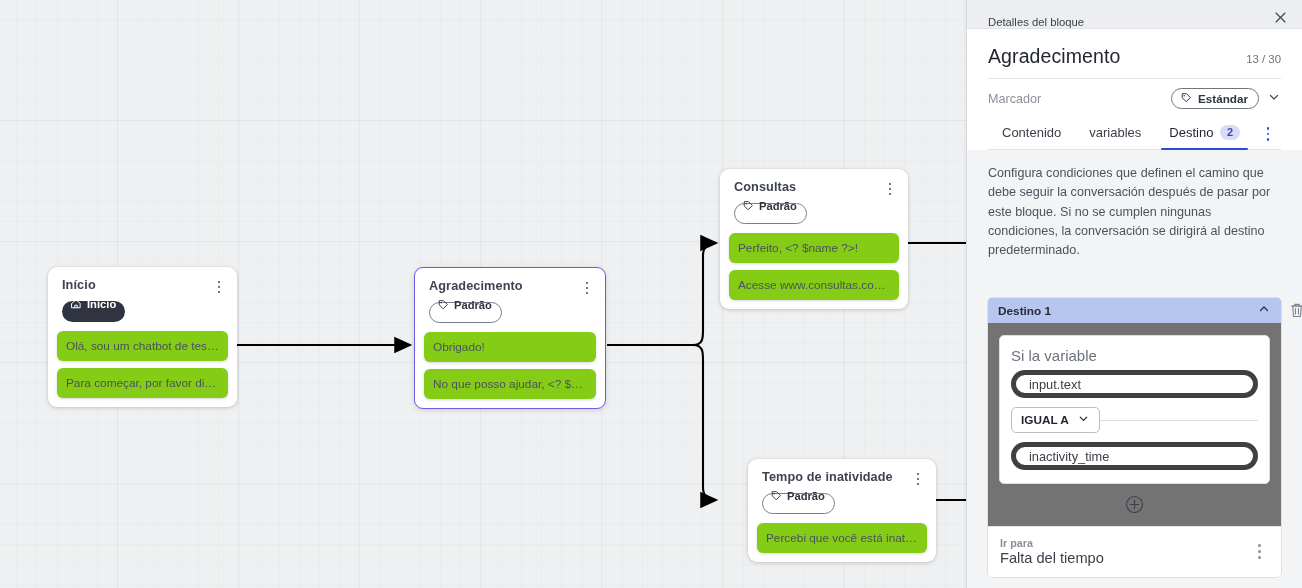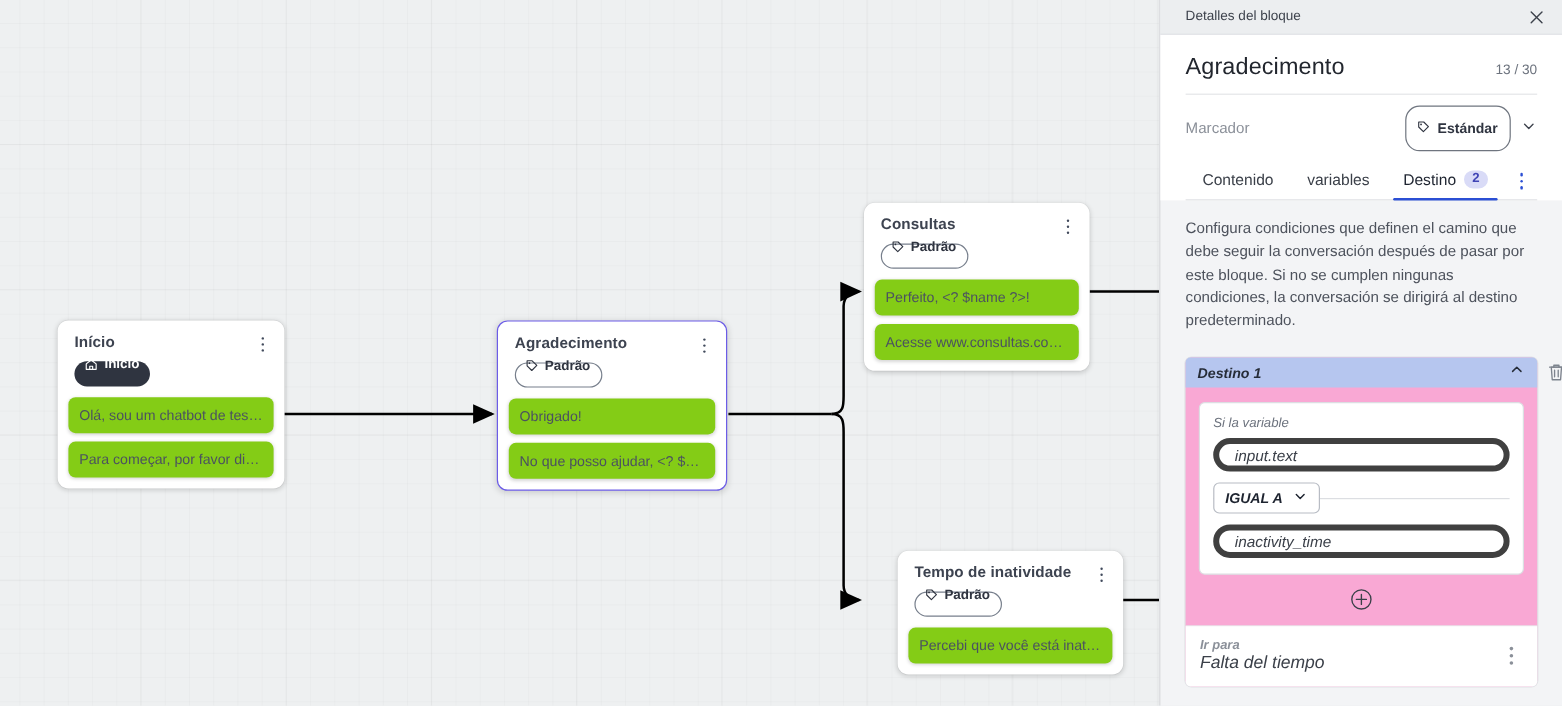--- a/index.html
+++ b/index.html
@@ -86,21 +86,21 @@
     border-left: 1px solid #d7d9dd;
     display: flex; flex-direction: column;
   }
   #top-indicator {
     position: absolute; left: 146px; top: 0; width: 94px; height: 3px;
     background: #2b4fd4;
   }
   .panel-topbar {
     height: 29px; background: #eceef0;
     border-bottom: 1px solid #e1e3e6;
-    display: flex; align-items: center; justify-content: space-between;
+    display: flex; align-items: flex-end; justify-content: space-between;
     padding: 0 11px 0 21px; position: relative; gap: 32px;
   }
   .panel-topbar-title { font-size: 11.3px; color: #3d424c; }
   .close-x { width: 22px; height: 22px; display:flex; align-items:center; justify-content:center; cursor:pointer; }
 
   .panel-inner { padding: 0 21px; background: #ffffff; }
   .title-row {
     display: flex; align-items: baseline; justify-content: space-between;
     padding: 16px 0 10px 0;
     border-bottom: 1px solid #e4e5e8;
@@ -110,21 +110,21 @@
 
   .marker-row {
     display: flex; align-items: center; justify-content: space-between;
     padding: 9px 0 10px 0;
   }
   .marker-label { font-size: 12.6px; color: #8b9099; }
   .marker-right { display: flex; align-items: center; gap: 8px; }
   .chip {
     display: inline-flex; align-items: center; gap: 6px;
     border: 1px solid #6f757f; border-radius: 12px;
-    height: 38px; padding: 0 10px 0 8px;
+    height: 21px; padding: 0 10px 0 8px;
     font-size: 11.7px; font-weight: bold; color: #2f3440; cursor: pointer;
   }
 
   .tabs { display: flex; align-items: flex-end; gap: 0; position: relative; border-bottom: 1px solid #e1e3e6; }
   .tab {
     padding: 5px 14px 9px 14px; font-size: 13px; color: #3b4049;
     cursor: pointer; position: relative; display:flex; align-items:center; gap:7px;
   }
   .tab.active { color: #1e2430; font-weight: normal; }
   .tab.active::after {
@@ -139,44 +139,43 @@
     margin-left: auto; width: 26px; height: 30px;
     display: flex; flex-direction: column; align-items: center;
     justify-content: center; gap: 2.6px; cursor: pointer;
   }
   .tabs-kebab i { width: 2.8px; height: 2.8px; border-radius: 50%; background: #2b4fd4; display:block; }
 
   .panel-scroll { flex: 1; overflow: hidden; padding: 0 21px; }
   .desc { font-size: 12.6px; color: #4d525c; line-height: 1.53; padding: 14px 0 4px 0; }
 
   .dest-card {
-    margin-top: 17px;
+    margin-top: 34px;
     border-radius: 5px;
-    background: #f9a8d4;
+    background: #737373;
     box-shadow: 0 0 0 1px #dfe1e5;
     position: relative;
-    font-style: italic;
   }
   .dest-head {
     background: #b6c6ef; height: 25px;
     display: flex; align-items: center; justify-content: space-between;
     padding: 0 10px; border-radius: 4px 4px 0 0; cursor: pointer;
   }
   .dest-head-title { font-size: 11.8px; font-weight: bold; color: #262c38; }
   .trash {
     position: absolute; right: -26px; top: 4px; width: 18px; height: 18px; cursor: pointer;
   }
   .cond-box {
     margin: 12px 11px 0 11px;
     background: #ffffff;
     border: 1px solid #dcdee2;
     border-radius: 5px;
     padding: 11px 11px 13px 11px;
   }
-  .cond-label { font-size: 11px; color: #6d737e; margin-bottom: 6px; }
+  .cond-label { font-size: 15px; color: #6d737e; margin-bottom: 6px; }
   .inp {
     width: 100%; height: 28px;
     border: 5px solid #404040; border-radius: 16px;
     background: #fff; font-size: 12.8px; color: #3b4049;
     padding: 0 13px; font-family: "Liberation Sans", sans-serif;
     display: flex; align-items: center;
   }
   .op-row { position: relative; height: 26px; margin: 9px 0; display: flex; align-items: center; }
   .op-row::before {
     content: ""; position: absolute; left: 0; right: 0; top: 50%;

